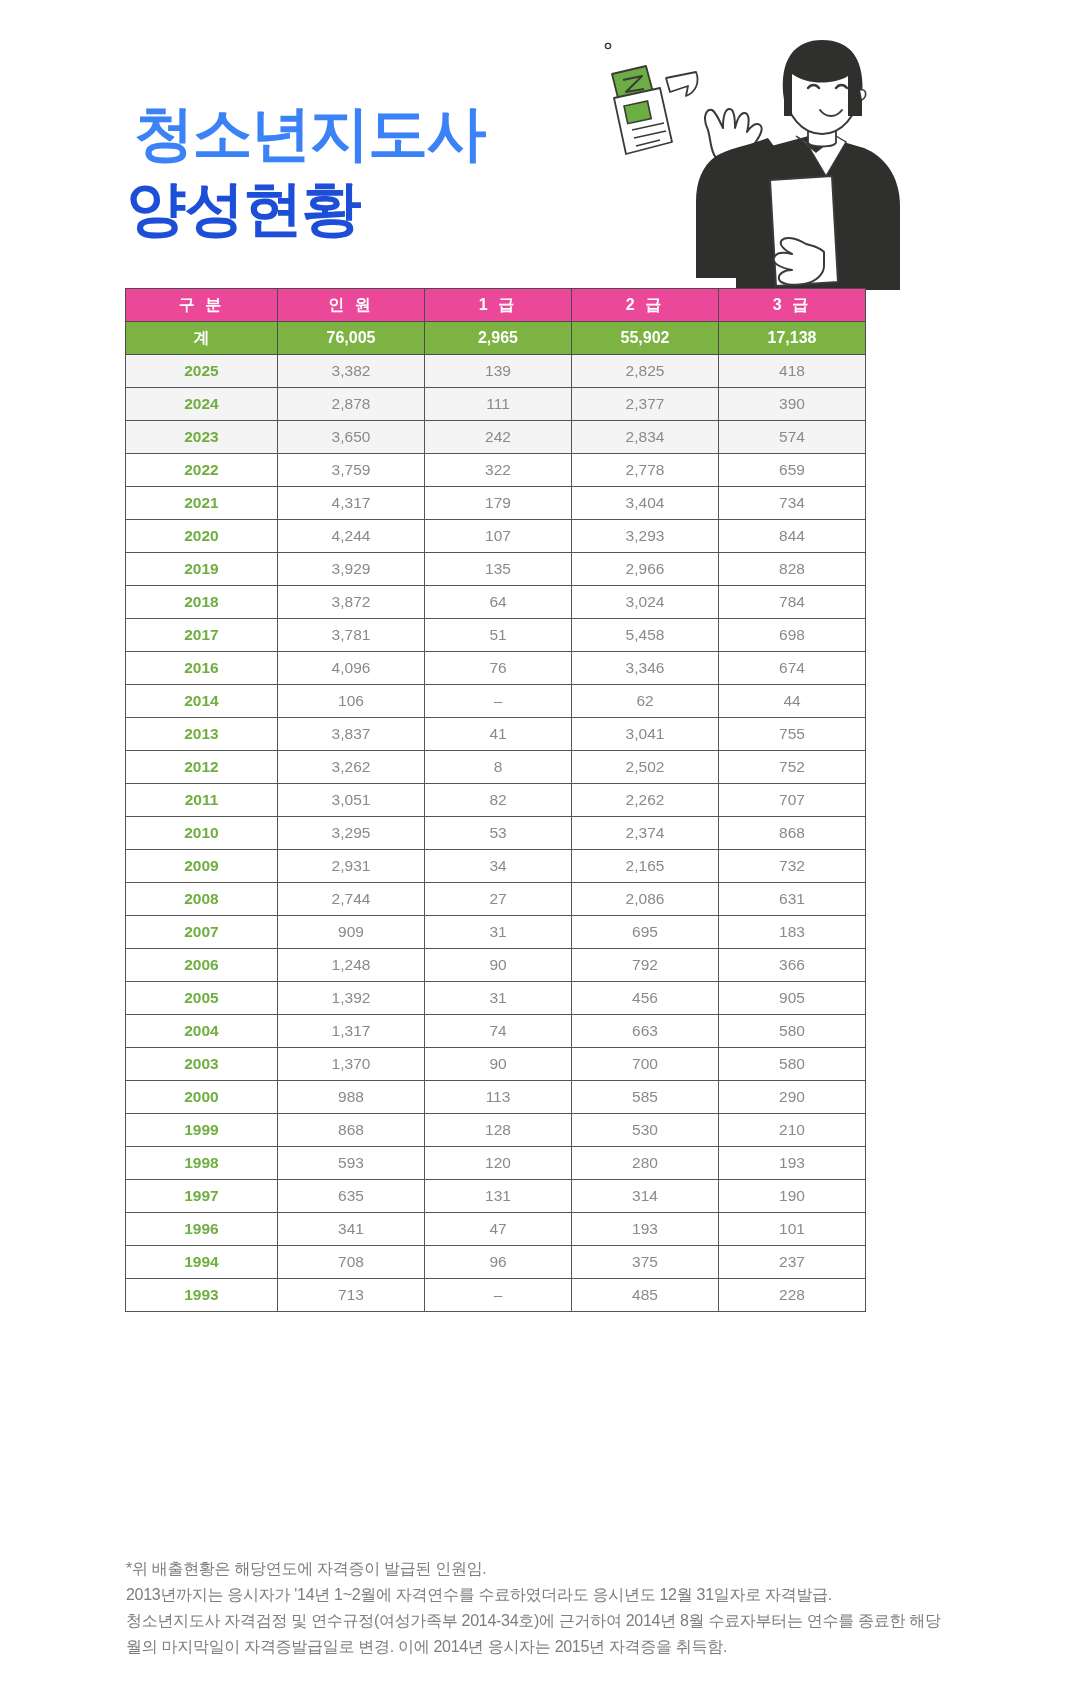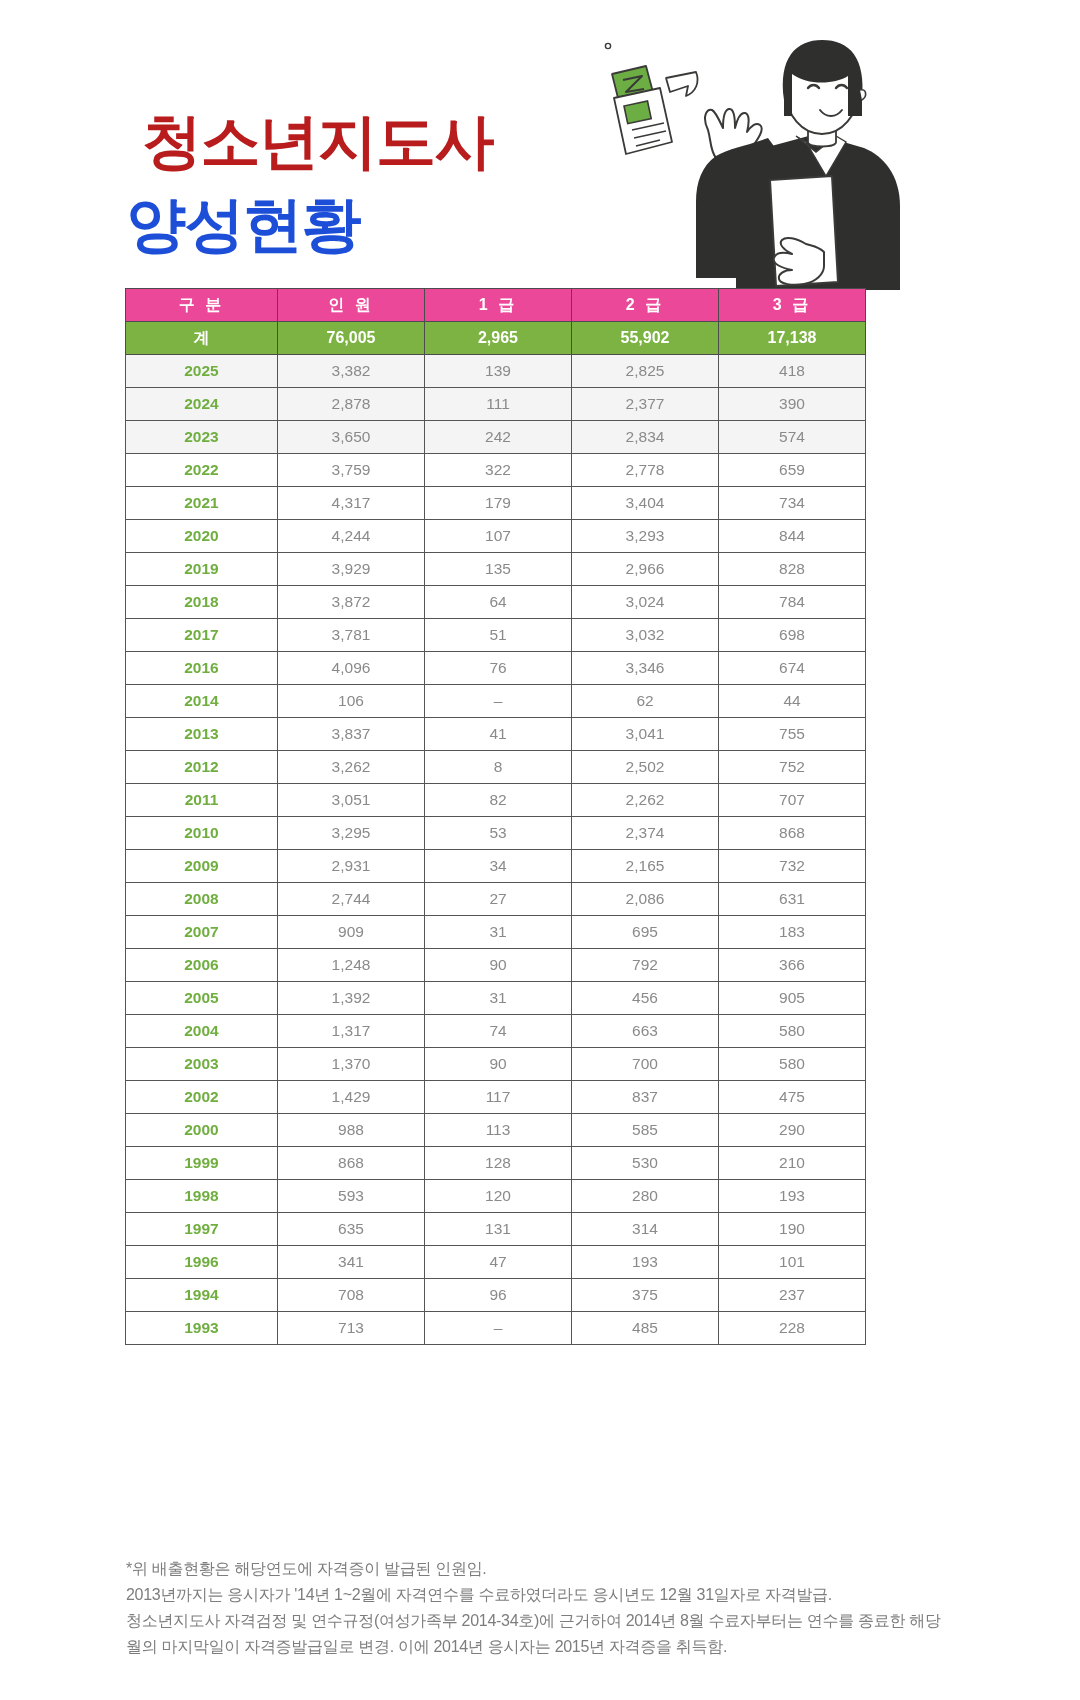--- a/index.html
+++ b/index.html
@@ -20,24 +20,24 @@
     left: 0; top: 0;
     width: 1080px; height: 285px;
   }
   #title-block {
     position: absolute;
     left: 126px; top: 92px;
   }
   .title-line1 {
     font-size: 60px;
     font-weight: 700;
-    color: #b91c1c;
+    color: #3b82f6;
     line-height: 1.12;
     letter-spacing: -1.5px;
-    margin: 16px;
+    margin: 8px;
     white-space: nowrap;
   }
   .title-line2 {
     font-size: 60px;
     font-weight: 700;
     color: #1d4ed8;
     line-height: 1.12;
     letter-spacing: -1.5px;
     margin: 0;
     white-space: nowrap;
@@ -258,21 +258,21 @@
           <td class="year-cell">2018</td>
           <td>3,872</td>
           <td>64</td>
           <td>3,024</td>
           <td>784</td>
         </tr>
         <tr class="data-row">
           <td class="year-cell">2017</td>
           <td>3,781</td>
           <td>51</td>
-          <td>3,032</td>
+          <td>5,458</td>
           <td>698</td>
         </tr>
         <tr class="data-row">
           <td class="year-cell">2016</td>
           <td>4,096</td>
           <td>76</td>
           <td>3,346</td>
           <td>674</td>
         </tr>
         <tr class="data-row">
@@ -351,27 +351,20 @@
           <td>74</td>
           <td>663</td>
           <td>580</td>
         </tr>
         <tr class="data-row">
           <td class="year-cell">2003</td>
           <td>1,370</td>
           <td>90</td>
           <td>700</td>
           <td>580</td>
-        </tr>
-        <tr class="data-row">
-          <td class="year-cell">2002</td>
-          <td>1,429</td>
-          <td>117</td>
-          <td>837</td>
-          <td>475</td>
         </tr>
         <tr class="data-row">
           <td class="year-cell">2000</td>
           <td>988</td>
           <td>113</td>
           <td>585</td>
           <td>290</td>
         </tr>
         <tr class="data-row">
           <td class="year-cell">1999</td>

